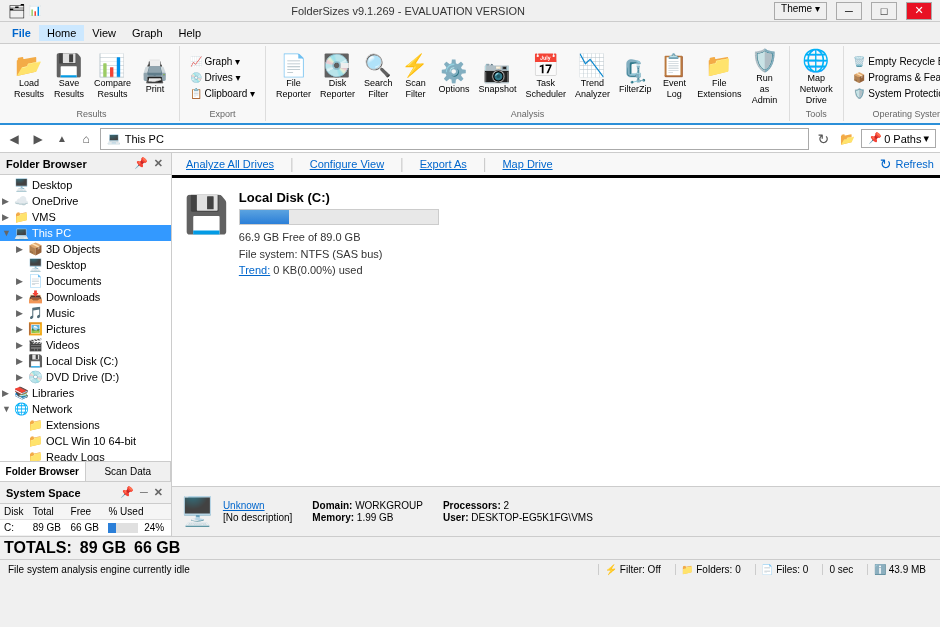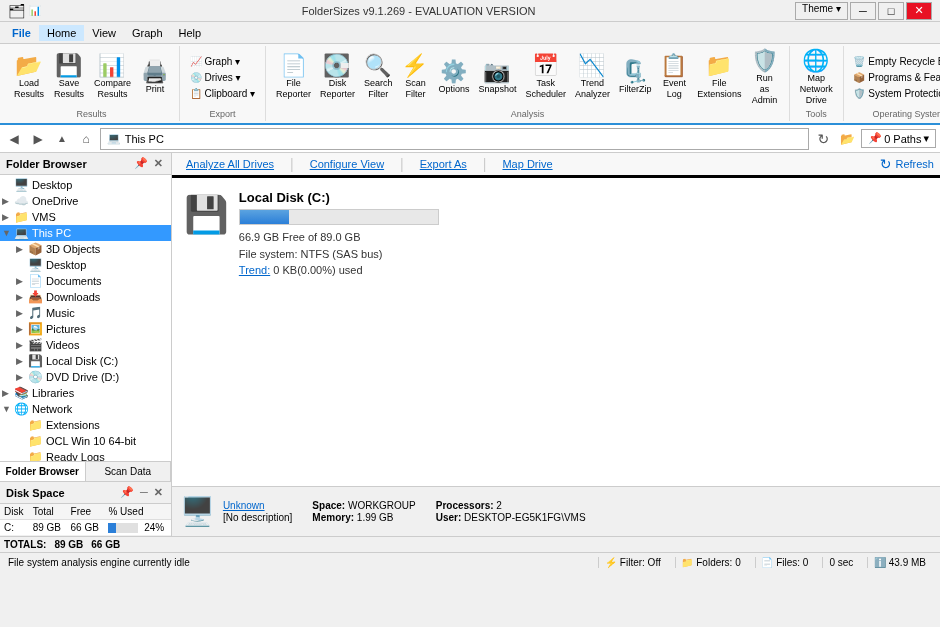--- a/index.html
+++ b/index.html
@@ -85,36 +85,36 @@
     .comp-col { display: flex; flex-direction: column; gap: 1px; }
     .comp-link { color: #0066cc; text-decoration: underline; cursor: pointer; }
 
     
     #statusbar { background: #f0f0f0; border-top: 1px solid #ccc; height: 20px; display: flex; align-items: center; padding: 0 8px; font-size: 10px; gap: 8px; justify-content: space-between; }
     #statusbar-left { flex: 1; }
     #statusbar-right { display: flex; align-items: center; gap: 8px; }
     .status-item { display: flex; align-items: center; gap: 2px; padding: 0 6px; border-left: 1px solid #ccc; }
 
     
-    #totalsbar { background: #f0f0f0; border-top: 1px solid #ccc; padding: 2px 4px; font-size: 10px; font-weight: bold; display: flex; gap: 8px; }
+    #totalsbar { background: #f0f0f0; border-top: 1px solid #ccc; padding: 2px 4px; font-size: 16px; font-weight: bold; display: flex; gap: 8px; }
 
     
     .panel-header-icons { display: flex; gap: 2px; }
     .panel-icon { cursor: pointer; font-size: 11px; color: #666; padding: 1px 2px; }
   </style>
 </head>
 <body>
 
 <div id="titlebar">
   <div style="display:flex;align-items:center;gap:4px;">
     <span style="font-size:14px;">🗂</span>
     <span style="font-size:10px;color:#666;">📊</span>
   </div>
   <div style="font-size:11px;color:#333;">FolderSizes v9.1.269 - EVALUATION VERSION</div>
-  <div style="display:flex;gap:2px;">
+  <div style="display:flex;gap:9px;">
     <div style="padding:0 6px;font-size:10px;cursor:pointer;border:1px solid #aaa;background:#f0f0f0;">Theme ▾</div>
     <div class="title-btn">─</div>
     <div class="title-btn">□</div>
     <div class="title-btn close">✕</div>
   </div>
 </div>
 
 <div id="menubar">
   <div class="menu-item" style="font-weight:bold;color:#0066cc;">File</div>
   <div class="menu-item active">Home</div>
@@ -370,21 +370,21 @@
             <span>Ready Logs</span>
           </div>
         </div>
     </div>
     <div id="folder-tabs">
       <div class="folder-tab active">Folder Browser</div>
       <div class="folder-tab">Scan Data</div>
     </div>
     <div id="drive-space">
       <div id="drive-space-header">
-        <span>Disk Space</span>
+        <span>System Space</span>
         <div class="panel-header-icons">
           <span class="panel-icon">📌</span>
           <span class="panel-icon">─</span>
           <span class="panel-icon">✕</span>
         </div>
       </div>
       <table id="drive-table">
         <thead>
           <tr>
             <th>Disk</th>
@@ -443,21 +443,21 @@
     </div>
 
     <div id="bottom-info">
       <div class="comp-icon">🖥️</div>
       <div class="comp-details">
         <div class="comp-col">
           <span class="comp-link">Unknown</span>
           <span>[No description]</span>
         </div>
         <div class="comp-col">
-          <span><strong>Space:</strong> <span>WORKGROUP</span></span>
+          <span><strong>Domain:</strong> <span>WORKGROUP</span></span>
           <span><strong>Memory:</strong> <span>1.99 GB</span></span>
         </div>
         <div class="comp-col">
           <span><strong>Processors:</strong> <span>2</span></span>
           <span><strong>User:</strong> <span>DESKTOP-EG5K1FG\VMS</span></span>
         </div>
       </div>
     </div>
   </div>
 </div>

